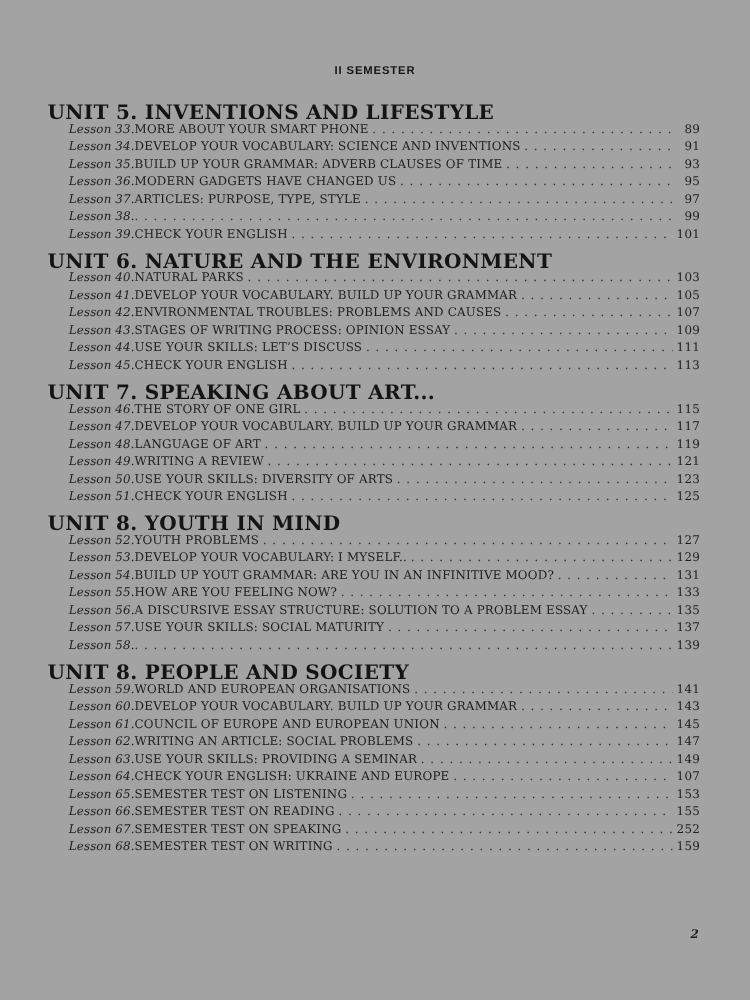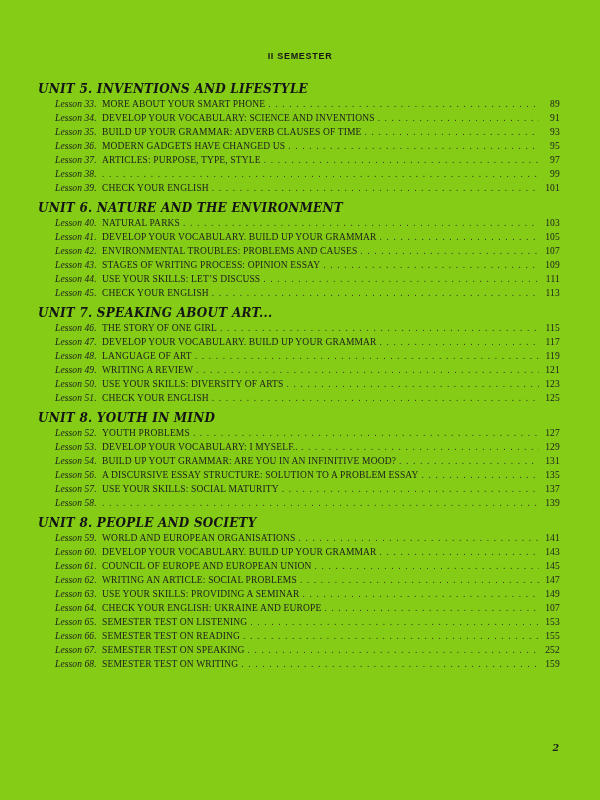--- a/index.html
+++ b/index.html
@@ -1,20 +1,20 @@
 <!DOCTYPE html>
 <html><head>
 <meta charset="utf-8">
 <style>
   html, body { margin: 0; padding: 0; background: #ffffff; }
   .page {
     position: relative;
     width: 600px;
     height: 800px;
-    background: #84cc16;
+    background: #a3a3a3;
     font-family: "DejaVu Serif", serif;
     color: #1d1d1d;
     overflow: hidden;
   }
   .page-header {
     position: absolute;
     top: 51px;
     left: 0;
     width: 100%;
     text-align: center;
@@ -26,36 +26,34 @@
   }
   .toc {
     position: absolute;
     top: 76px;
     left: 38px;
     right: 40px;
   }
   .unit { margin-top: 6px; }
   .unit-title {
     margin: 0;
-    font-size: 12px;
+    font-size: 16px;
     font-weight: bold;
     line-height: 15px;
     letter-spacing: 0.25px;
     white-space: nowrap;
     color: #141414;
-    font-style: italic;
   }
   .lesson {
     display: flex;
     align-items: flex-start;
     line-height: 14px;
     font-size: 9.5px;
     padding-left: 17px;
     white-space: nowrap;
-    font-family: Liberation Serif, serif;
   }
   .lesson-label {
     flex: 0 0 47px;
     font-style: italic;
     letter-spacing: 0.1px;
   }
   .lesson-title {
     letter-spacing: 0.15px;
     margin-right: 3px;
   }
@@ -258,20 +256,26 @@
     <span class="lesson-page">129</span>
   </div>
 
   <div class="lesson">
     <span class="lesson-label">Lesson 54.</span>
     <span class="lesson-title">BUILD UP YOUT GRAMMAR: ARE YOU IN AN INFINITIVE MOOD?</span>
     <span class="leader"></span>
     <span class="lesson-page">131</span>
   </div>
 
+  <div class="lesson">
+    <span class="lesson-label">Lesson 55.</span>
+    <span class="lesson-title">HOW ARE YOU FEELING NOW?</span>
+    <span class="leader"></span>
+    <span class="lesson-page">133</span>
+  </div>
 
   <div class="lesson">
     <span class="lesson-label">Lesson 56.</span>
     <span class="lesson-title">A DISCURSIVE ESSAY STRUCTURE: SOLUTION TO A PROBLEM ESSAY</span>
     <span class="leader"></span>
     <span class="lesson-page">135</span>
   </div>
 
   <div class="lesson">
     <span class="lesson-label">Lesson 57.</span>

